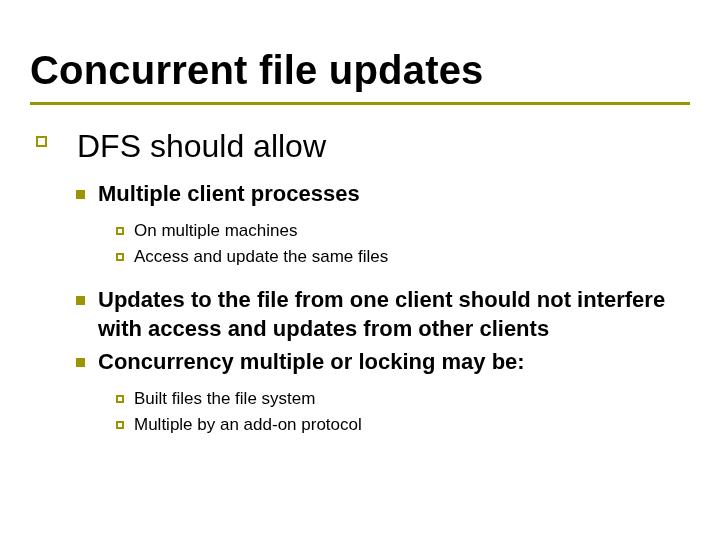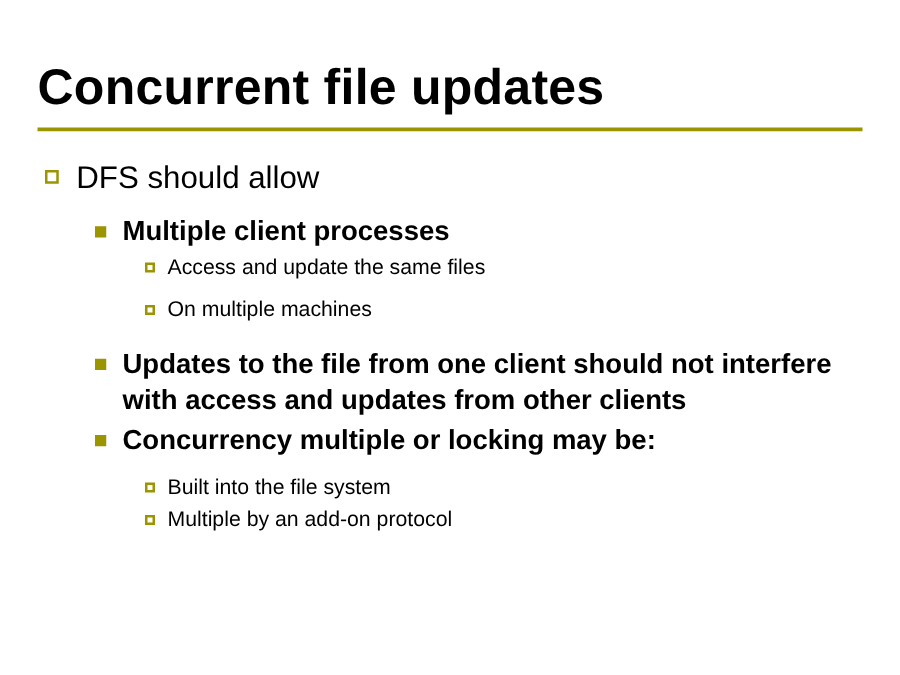--- a/index.html
+++ b/index.html
@@ -62,21 +62,21 @@
   }
   .bullet-sub {
     flex: 0 0 auto;
     width: 8px;
     height: 8px;
     border: 2px solid #9a9500;
     box-sizing: border-box;
     margin-top: 7px;
     margin-right: 10px;
   }
-  .l1 { font-size: 25px; line-height: 1.3; }
+  .l1 { font-size: 32px; line-height: 1.3; margin-left: 16px; }
   .l2 { font-size: 22px; line-height: 1.3; }
   .l3 { font-size: 17px; line-height: 1.3; }
   .indent1 { margin-left: 0; }
   .indent2 { margin-left: 40px; font-weight: bold; }
   .indent3 { margin-left: 80px; }
   .mt-s { margin-top: 4px; }
   .mt-m { margin-top: 12px; }
   .mt-l { margin-top: 18px; }
 </style>
 </head>
@@ -91,43 +91,43 @@
     <div class="row indent1">
       <div class="bullet-hollow"></div>
       <div class="l1">DFS should allow</div>
     </div>
 
     <div class="row indent2 mt-m">
       <div class="bullet-solid"></div>
       <div class="l2">Multiple client processes</div>
     </div>
 
+    <div class="row indent3 mt-m">
+      <div class="bullet-sub"></div>
+      <div class="l3">On multiple machines</div>
+    </div>
+
     <div class="row indent3 mt-s">
       <div class="bullet-sub"></div>
       <div class="l3">Access and update the same files</div>
-    </div>
-
-    <div class="row indent3 mt-m">
-      <div class="bullet-sub"></div>
-      <div class="l3">On multiple machines</div>
     </div>
 
     <div class="row indent2 mt-l">
       <div class="bullet-solid"></div>
       <div class="l2">Updates to the file from one client should not interfere with access and updates from other clients</div>
     </div>
 
     <div class="row indent2 mt-s">
       <div class="bullet-solid"></div>
       <div class="l2">Concurrency multiple or locking may be:</div>
     </div>
 
     <div class="row indent3 mt-m">
       <div class="bullet-sub"></div>
-      <div class="l3">Built into the file system</div>
+      <div class="l3">Built files the file system</div>
     </div>
 
     <div class="row indent3 mt-s">
       <div class="bullet-sub"></div>
       <div class="l3">Multiple by an add-on protocol</div>
     </div>
 
   </div>
 </div>
 

